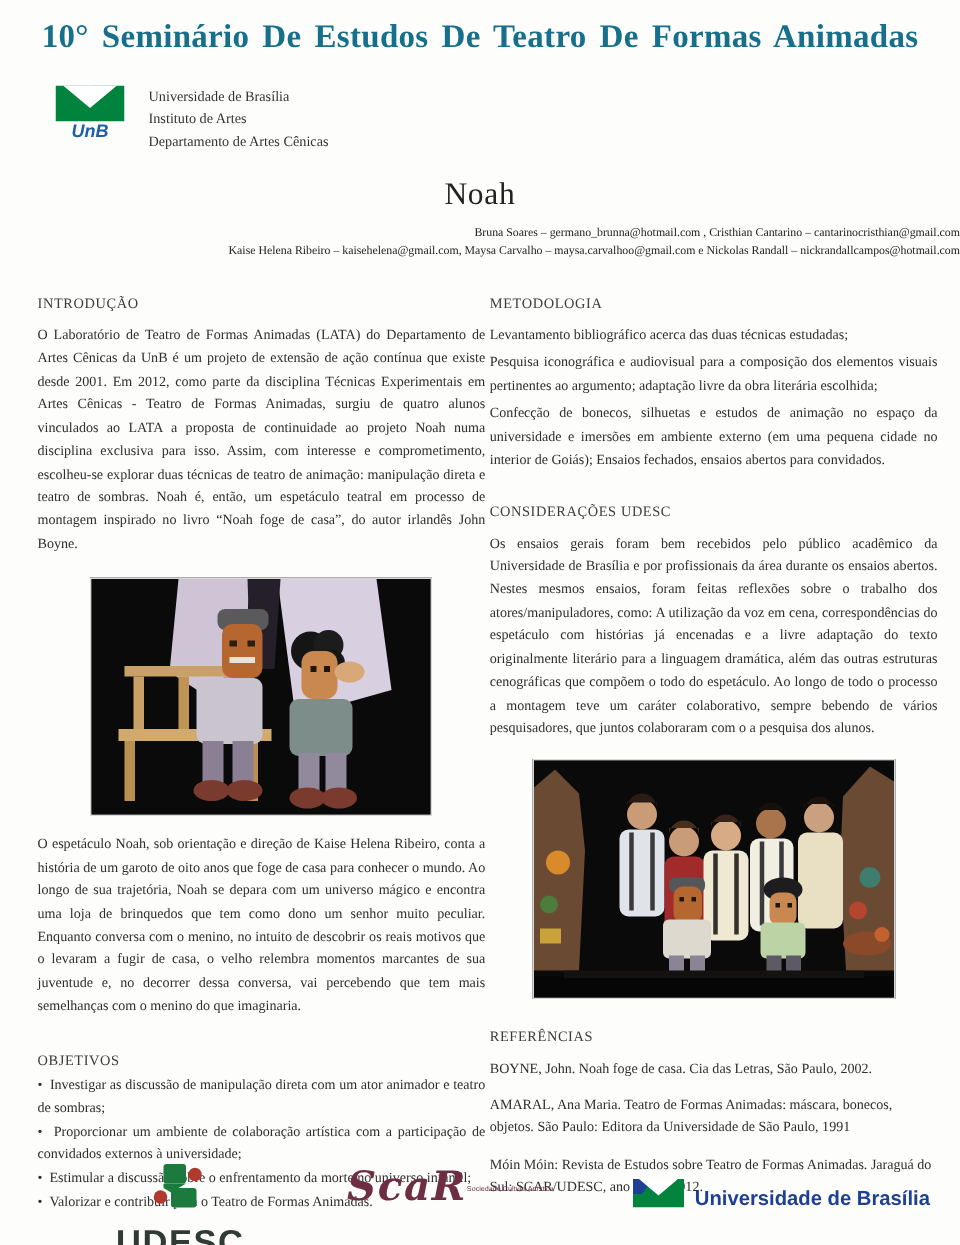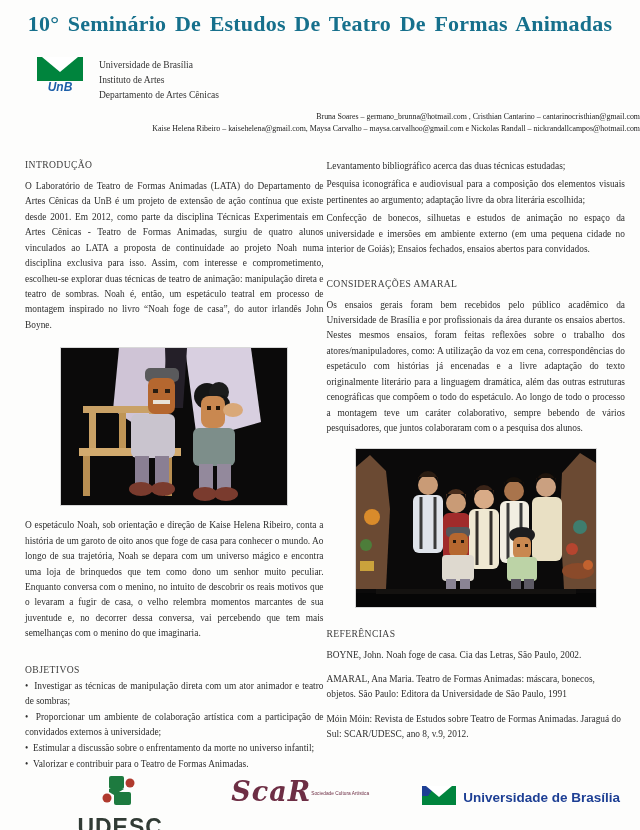--- a/index.html
+++ b/index.html
@@ -129,20 +129,21 @@
       </span>
       <div class="unb-txt">UnB</div>
     </div>
     <div class="inst-lines">
       <div>Universidade de Brasília</div>
       <div>Instituto de Artes</div>
       <div>Departamento de Artes Cênicas</div>
     </div>
   </div>
 
+  <div class="work-title">Noah</div>
   <div class="authors">
     <div>Bruna Soares – germano_brunna@hotmail.com , Cristhian Cantarino – cantarinocristhian@gmail.com</div>
     <div>Kaise Helena Ribeiro – kaisehelena@gmail.com, Maysa Carvalho – maysa.carvalhoo@gmail.com  e Nickolas Randall – nickrandallcampos@hotmail.com</div>
   </div>
 
   <div class="columns">
 
     <div class="col">
       <div class="sec">
         <div class="sec-heading">INTRODUÇÃO</div>
@@ -190,37 +191,38 @@
             <ellipse cx="172" cy="62" rx="10" ry="7" fill="#d9a878"></ellipse>
           </svg>
         </span>
 
         <p class="body-p">O espetáculo Noah, sob orientação e direção de Kaise Helena Ribeiro, conta a história de um garoto de oito anos que foge de casa para conhecer o mundo. Ao longo de sua trajetória, Noah se depara com um universo mágico e encontra uma loja de brinquedos que tem como dono um senhor muito peculiar. Enquanto conversa com o menino, no intuito de descobrir os reais motivos que o levaram a fugir de casa, o velho relembra momentos marcantes de sua juventude e, no decorrer dessa conversa, vai percebendo que tem mais semelhanças com o menino do que imaginaria.</p>
       </div>
 
       <div class="sec" style="margin-top:22px;">
         <div class="sec-heading" style="margin-bottom:4px;">OBJETIVOS</div>
         <ul class="bullets">
-          <li>Investigar as técnicas de manipulação direta com um ator animador e teatro de sombras;</li>
+          <li>Investigar as discussão de manipulação direta com um ator animador e teatro de sombras;</li>
           <li>Proporcionar um ambiente de colaboração artística com a participação de convidados externos à universidade;</li>
           <li>Estimular a discussão sobre o enfrentamento da morte no universo infantil;</li>
           <li>Valorizar e contribuir para o Teatro de Formas Animadas.</li>
         </ul>
       </div>
     </div>
 
     <div class="col">
       <div class="sec">
+        <div class="sec-heading">METODOLOGIA</div>
         <p class="body-p meth-p">Levantamento bibliográfico acerca das duas técnicas estudadas;</p>
         <p class="body-p meth-p">Pesquisa iconográfica e audiovisual para a composição dos elementos visuais pertinentes ao argumento; adaptação livre da obra literária escolhida;</p>
         <p class="body-p meth-p">Confecção de bonecos, silhuetas e estudos de animação no espaço da universidade e imersões em ambiente externo (em uma pequena cidade no interior de Goiás); Ensaios fechados, ensaios abertos para convidados.</p>
       </div>
 
       <div class="sec" style="margin-top:20px;">
-        <div class="sec-heading">CONSIDERAÇÕES AMARAL</div>
+        <div class="sec-heading">CONSIDERAÇÕES UDESC</div>
         <p class="body-p">Os ensaios gerais foram bem recebidos pelo público acadêmico da Universidade de Brasília e por profissionais da área durante os ensaios abertos. Nestes mesmos ensaios, foram feitas reflexões sobre o trabalho dos atores/manipuladores, como: A utilização da voz em cena, correspondências do espetáculo com histórias já encenadas e a livre adaptação do texto originalmente literário para a linguagem dramática, além das outras estruturas cenográficas que compõem o todo do espetáculo. Ao longo de todo o processo a montagem teve um caráter colaborativo, sempre bebendo de vários pesquisadores, que juntos colaboraram com o a pesquisa dos alunos.</p>
 
         <span class="photo" style="width:240px;height:158px;margin-top:12px;">
           <svg width="240" height="158" viewBox="0 0 240 158">
             <rect width="240" height="158" fill="#0b0a0a"></rect>
 
             <polygon points="0,18 14,6 30,22 34,60 30,140 0,140" fill="#6b4a33"></polygon>
             <circle cx="16" cy="68" r="8" fill="#d98b2b"></circle>
             <circle cx="10" cy="96" r="6" fill="#4d7d3a"></circle>
             <rect x="4" y="112" width="14" height="10" fill="#caa23c"></rect>

